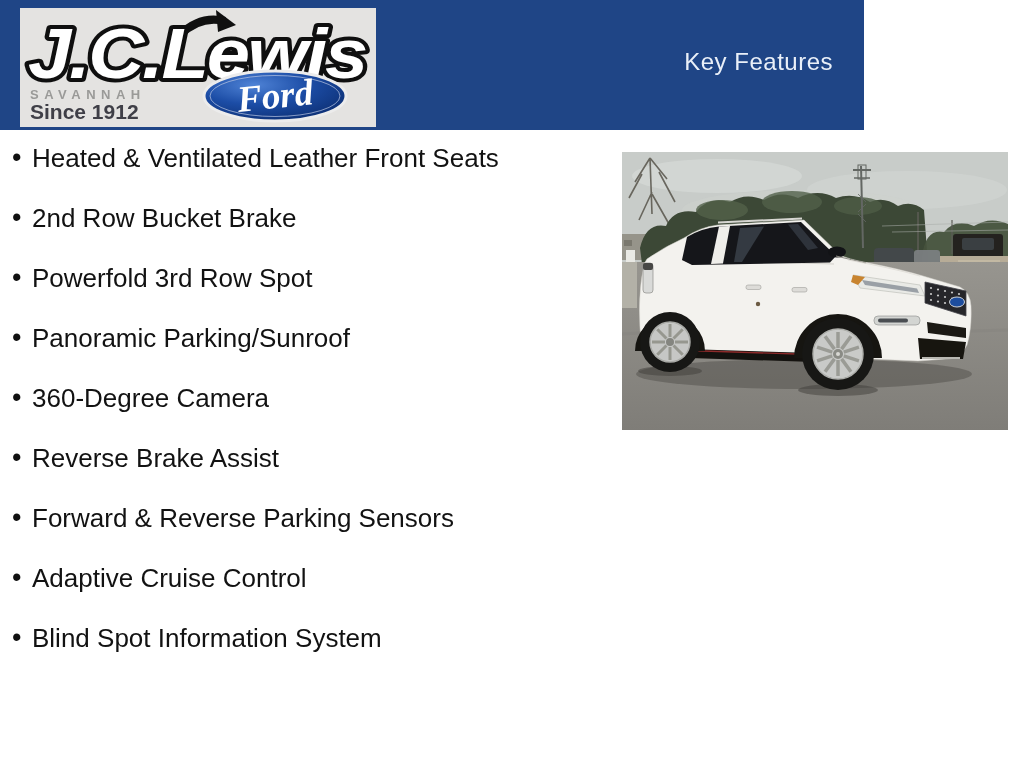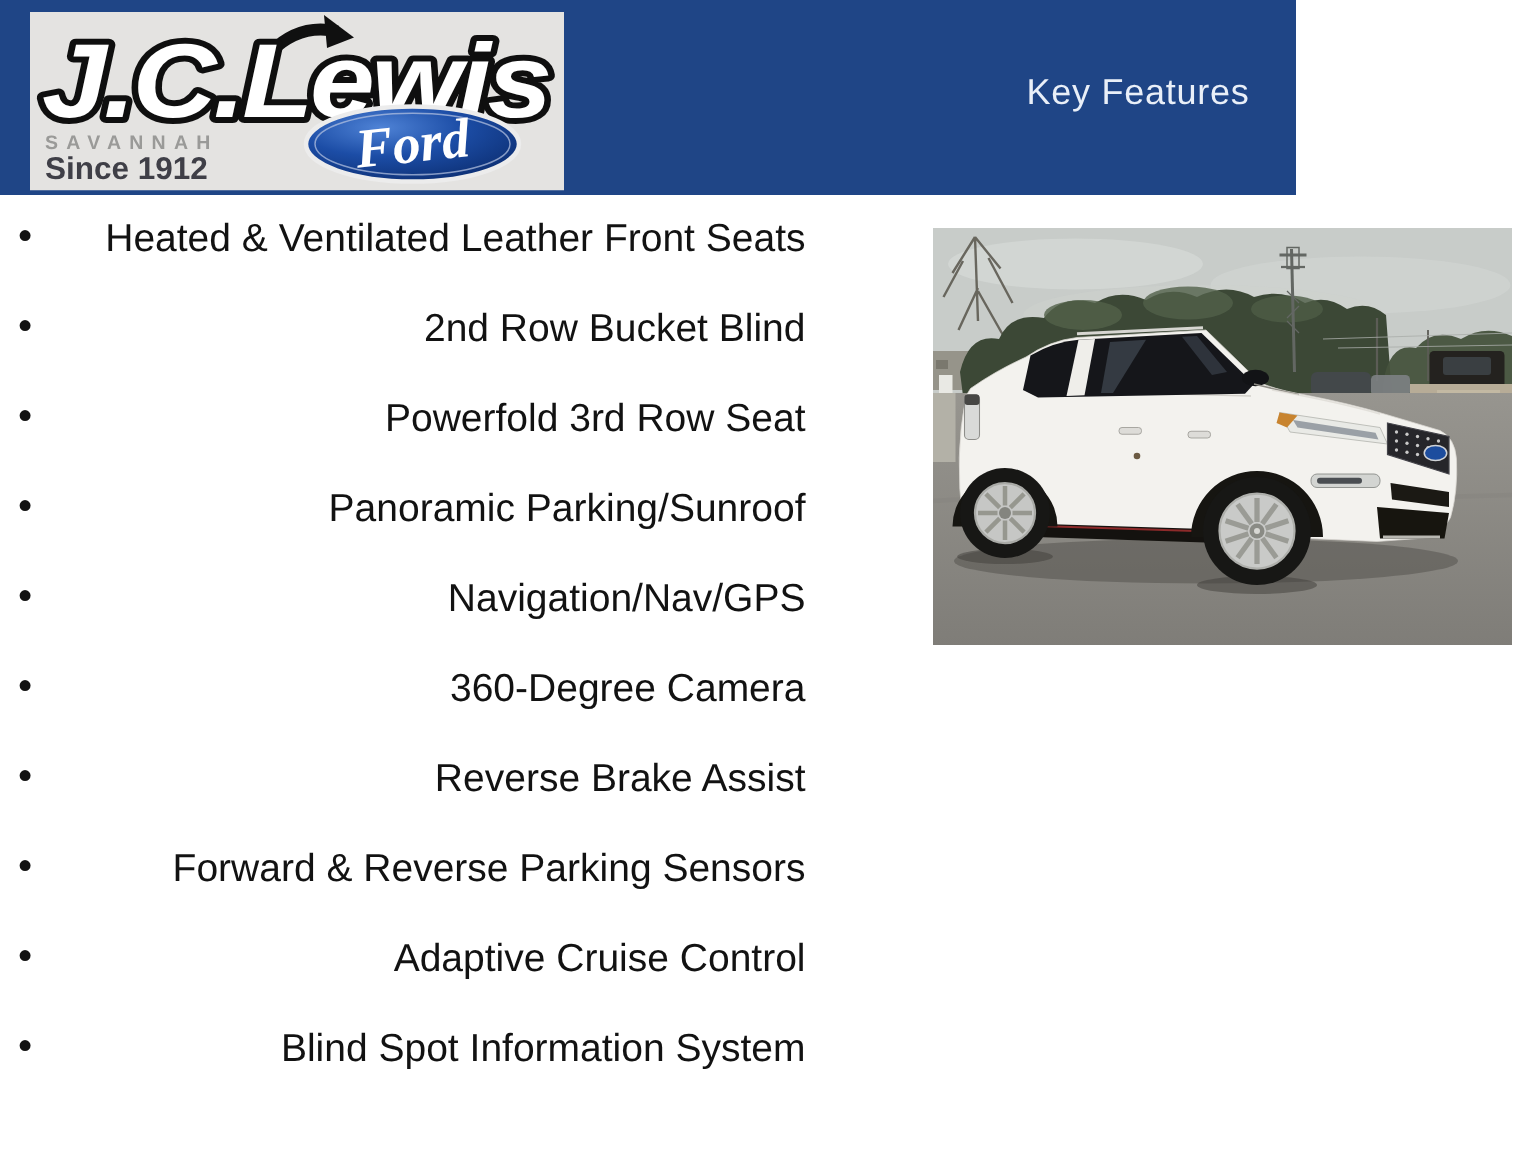--- a/index.html
+++ b/index.html
@@ -7,21 +7,21 @@
   .stage{position:absolute;inset:0;width:1024px;height:768px;}
 
   
   .header{position:absolute;left:0;top:0;width:864px;height:130px;background:#1f4586;}
   .page-title{position:absolute;top:48px;right:31px;color:#e9eff8;font-size:24px;
     letter-spacing:.5px;font-weight:400;}
   .logo-box{position:absolute;left:20px;top:8px;width:356px;height:119px;}
 
   
   ul.features{position:absolute;left:10px;top:140px;width:540px;margin:0;padding:0;
-    list-style:none;text-align:right;}
+    list-style:none;}
   ul.features li{position:relative;max-width:505px;padding-left:22px;margin:0 0 24px 0;
     font-size:26px;line-height:36px;color:#121212;}
   ul.features li::before{content:"\2022";position:absolute;left:2px;top:-1px;
     font-size:27px;color:#111;}
 
   
   .photo{position:absolute;left:622px;top:152px;width:386px;height:278px;}
   .badge{position:absolute;left:712px;top:461px;width:188px;height:276px;}
   svg{display:block;}
 </style>
@@ -55,24 +55,23 @@
           <ellipse cx="255" cy="88" rx="65" ry="20.5" fill="none" stroke="#b9c6e2" stroke-width="1" opacity="0.7"></ellipse>
           <text x="255" y="100" text-anchor="middle" font-family="Liberation Serif, serif" font-style="italic" font-weight="bold" font-size="37" fill="#ffffff" transform="rotate(-6 255 88)">Ford</text>
         </g>
       </svg>
     </div>
     <div class="page-title">Key Features</div>
   </div>
 
   <ul class="features">
     <li>Heated &amp; Ventilated Leather Front Seats</li>
-    <li>2nd Row Bucket Blind</li>
-    <li>Powerfold 3rd Row Seat</li>
+    <li>2nd Row Bucket Brake</li>
+    <li>Powerfold 3rd Row Spot</li>
     <li>Panoramic Parking/Sunroof</li>
-    <li>Navigation/Nav/GPS</li>
     <li>360-Degree Camera</li>
     <li>Reverse Brake Assist</li>
     <li>Forward &amp; Reverse Parking Sensors</li>
     <li>Adaptive Cruise Control</li>
     <li>Blind Spot Information System</li>
   </ul>
 
   <div class="photo">
     <svg width="386" height="278" viewBox="0 0 386 278">
       <defs>

